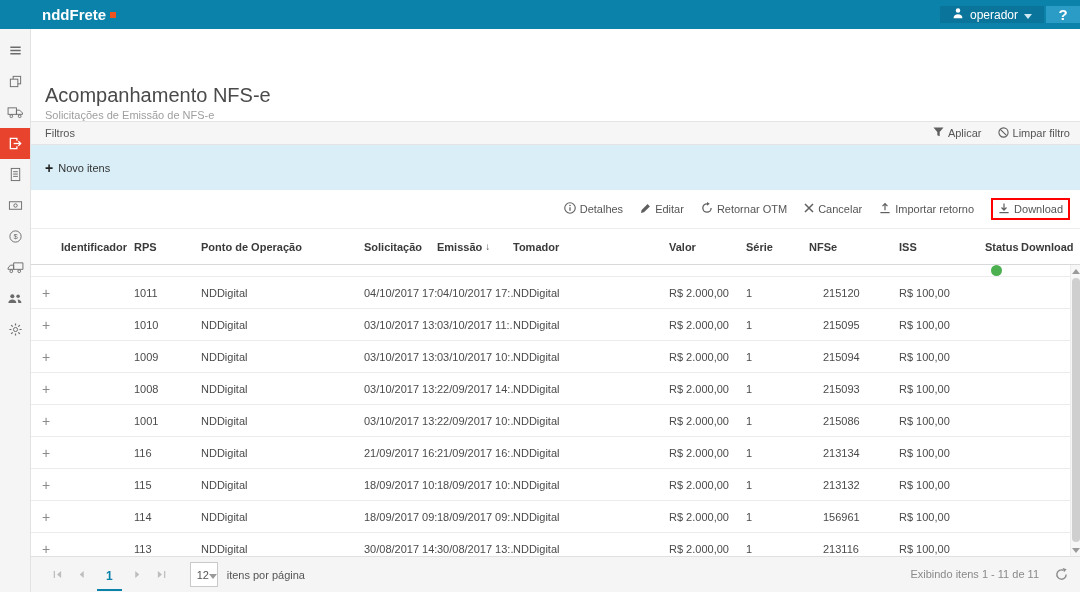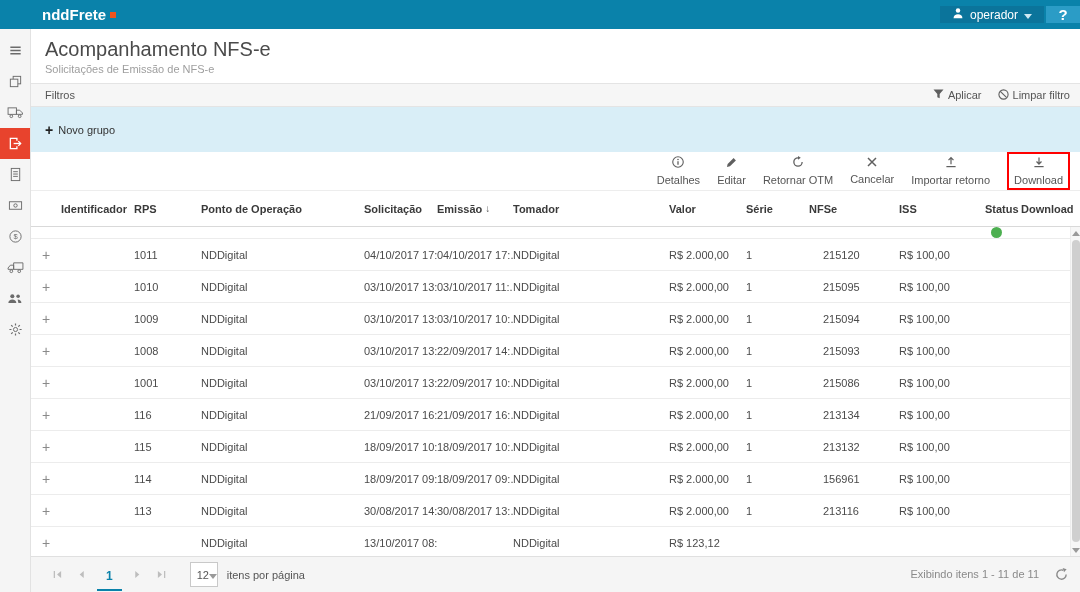--- a/index.html
+++ b/index.html
@@ -17,34 +17,34 @@
 
   
   .main-row { flex:1; display:flex; min-height:0; }
   .sidebar { flex:0 0 30px; background:#f5f5f5; border-right:1px solid #e2e2e2; display:flex; flex-direction:column; align-items:center; padding-top:6px; }
   .side-item { width:30px; height:31px; display:flex; align-items:center; justify-content:center; cursor:pointer; }
   .side-item.active { background:#e8432d; }
 
   .content { flex:1; display:flex; flex-direction:column; min-width:0; }
 
   .page-header { flex:0 0 54px; padding:9px 0 0 14px; background:#fff; }
-  .page-title { font-size:20px; color:#4a4a4a; font-weight:400; line-height:22px; }
+  .page-title { font-size:20px; color:#4a4a4a; font-weight:400; line-height:22px;margin-top:46px; }
   .page-subtitle { font-size:11px; color:#9e9e9e; margin-top:3px; }
 
   .filters-bar { flex:0 0 24px; background:#f6f6f6; border-top:1px solid #e4e4e4; border-bottom:1px solid #e4e4e4; display:flex; align-items:center; padding:0 10px 0 14px; font-size:11px; color:#555;gap:36px; }
   .filters-actions { margin-left:auto; display:flex; gap:16px; }
   .filter-action { display:flex; align-items:center; gap:4px; cursor:pointer; color:#555; }
 
   .novo-band { flex:0 0 45px; background:#d9eef7; display:flex; align-items:center; padding-left:14px; }
   .novo-grupo { display:flex; align-items:center; gap:5px; cursor:pointer; }
   .novo-plus { font-size:14px; font-weight:bold; color:#222; line-height:12px; }
   .novo-label { font-size:11px; color:#333; }
 
   .toolbar-row { flex:0 0 38px; background:#fff; display:flex; align-items:center; justify-content:flex-end; gap:17px; padding-right:10px; font-size:11px; color:#555; }
-  .tool-btn { display:flex; align-items:center; gap:4px; cursor:pointer; white-space:nowrap;flex-direction:column; }
+  .tool-btn { display:flex; align-items:center; gap:4px; cursor:pointer; white-space:nowrap; }
   .tool-btn.highlighted { border:2px solid #ff0000; padding:2px 5px; }
 
   
   .table-wrap { flex:1; min-height:0; display:flex; flex-direction:column; border-top:1px solid #ededed; }
   .cols { display:grid; grid-template-columns:30px 73px 67px 163px 73px 76px 156px 77px 63px 90px 86px 36px 1fr; }
   .grid-header { flex:0 0 36px; align-items:center; border-bottom:1px solid #d9d9d9; font-size:11px; font-weight:bold; color:#3a3a3a; }
   .th { white-space:nowrap; overflow:hidden; display:flex; align-items:center; gap:3px; cursor:pointer; }
   .sort-arrow { font-size:10px; color:#555; }
   .table-body { flex:1; min-height:0; overflow:hidden; position:relative; }
   .partial-row { height:12px; border-bottom:1px solid #ececec; position:relative; overflow:hidden; }
@@ -197,21 +197,21 @@
                 </svg>
             </span>
             <span>Limpar filtro</span>
           </div>
         </div>
       </div>
 
       <div class="novo-band">
         <div class="novo-grupo">
           <span class="novo-plus">+</span>
-          <span class="novo-label">Novo grupo</span>
+          <span class="novo-label">Novo itens</span>
         </div>
       </div>
 
       <div class="toolbar-row">
         <div class="tool-btn">
           <span>
             <svg viewBox="0 0 13 13" width="12" height="12">
                 <circle cx="6.5" cy="6.5" r="5.7" stroke="#5f5f5f" fill="none" stroke-width="1.2"></circle>
                 <circle cx="6.5" cy="3.8" r="0.9" fill="#5f5f5f"></circle>
                 <path d="M6.5 5.8v3.6" stroke="#5f5f5f" stroke-width="1.4" fill="none"></path>

